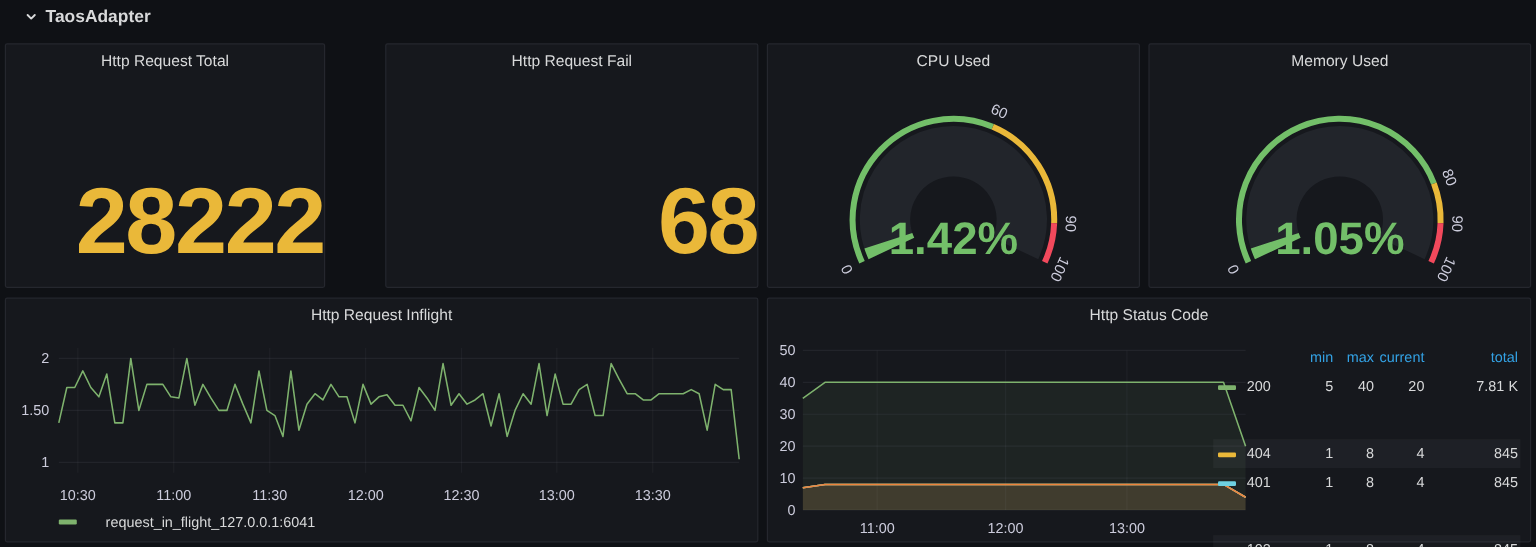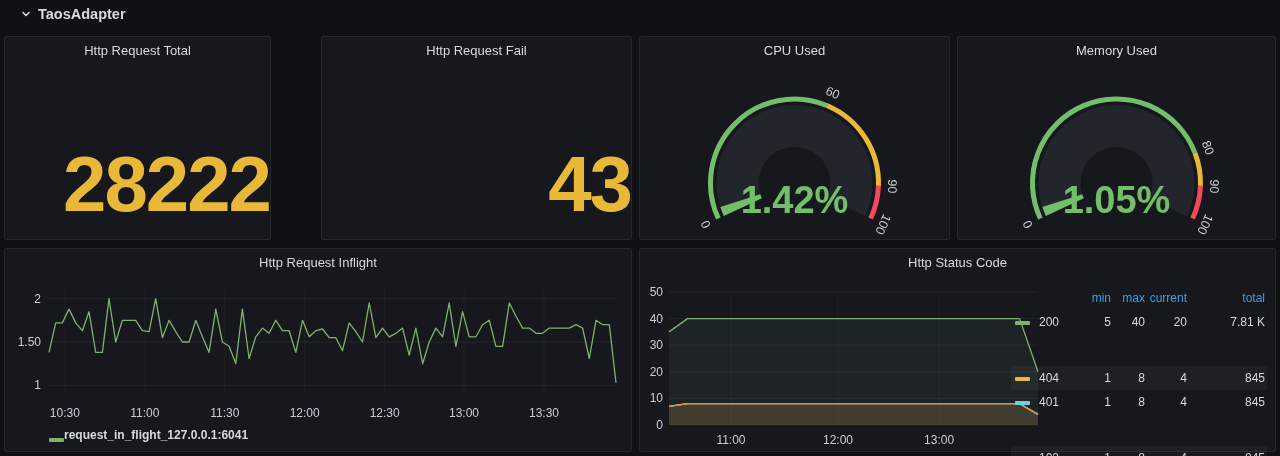--- a/index.html
+++ b/index.html
@@ -27,22 +27,22 @@
     text-align:right;font-size:78px;font-weight:700;letter-spacing:-2px;
     color:#EAB839;line-height:1;margin-top:31px;
   }
   .gauge-wrap{position:absolute;top:25px;left:0;right:0;bottom:0;}
   .gauge-value{
     position:absolute;left:0;right:0;top:163px;transform:translateY(-50%);
     text-align:center;font-size:38px;font-weight:700;color:#73BF69;line-height:1;
   }
   .chart-svg{position:absolute;top:0;left:0;}
   .chart-legend{
-    position:absolute;left:44px;bottom:9px;display:flex;align-items:flex-end;gap:0;
-    font-size:12px;color:#d8d9da;cursor:pointer;font-weight:bold;
+    position:absolute;left:44px;bottom:9px;display:flex;align-items:center;gap:24px;
+    font-size:12px;color:#d8d9da;cursor:pointer;
   }
   .legend-swatch{width:15px;height:4px;border-radius:1px;background:#7EB26D;display:inline-block;}
   .legend-table{
     position:absolute;right:8px;top:37px;font-size:12px;color:#d8d9da;
   }
   .lt-row{
     display:grid;grid-template-columns:24px 40px 38px 34px 42px 78px;
     align-items:center;height:24px;line-height:24px;
   }
   .lt-row:nth-child(2n+3){background:rgba(204,204,220,0.05);margin-top:32px;}
@@ -62,21 +62,21 @@
   <span class="row-title">TaosAdapter</span>
 </div>
 
 <div class="panel" style="left:4px;top:36px;width:267px;height:204px;">
   <div class="panel-title">Http Request Total</div>
   <div class="stat-value">28222</div>
 </div>
 
 <div class="panel" style="left:321px;top:36px;width:311px;height:204px;">
   <div class="panel-title">Http Request Fail</div>
-  <div class="stat-value">43</div>
+  <div class="stat-value">68</div>
 </div>
 
 <div class="panel" style="left:639px;top:36px;width:311px;height:204px;padding-left:23px;">
   <div class="panel-title">CPU Used</div>
   <div class="gauge-wrap"><svg width="309" height="179" viewBox="0 0 309 179">
         <path d="M 102.84 145.09 A 57 57 0 1 1 206.16 145.09" stroke="#22252b" stroke-width="42" fill="none"></path>
         <path d="M 78.37 156.50 A 84 84 0 0 1 187.32 43.68" stroke="#73BF69" stroke-width="5" fill="none"></path>
         <path d="M 187.32 43.68 A 84 84 0 0 1 238.45 123.93" stroke="#EAB839" stroke-width="5" fill="none"></path>
         <path d="M 238.45 123.93 A 84 84 0 0 1 230.63 156.50" stroke="#F2495C" stroke-width="5" fill="none"></path>
         <path d="M 102.84 145.09 A 57 57 0 0 1 100.29 138.61" stroke="#73BF69" stroke-width="42" fill="none"></path>

